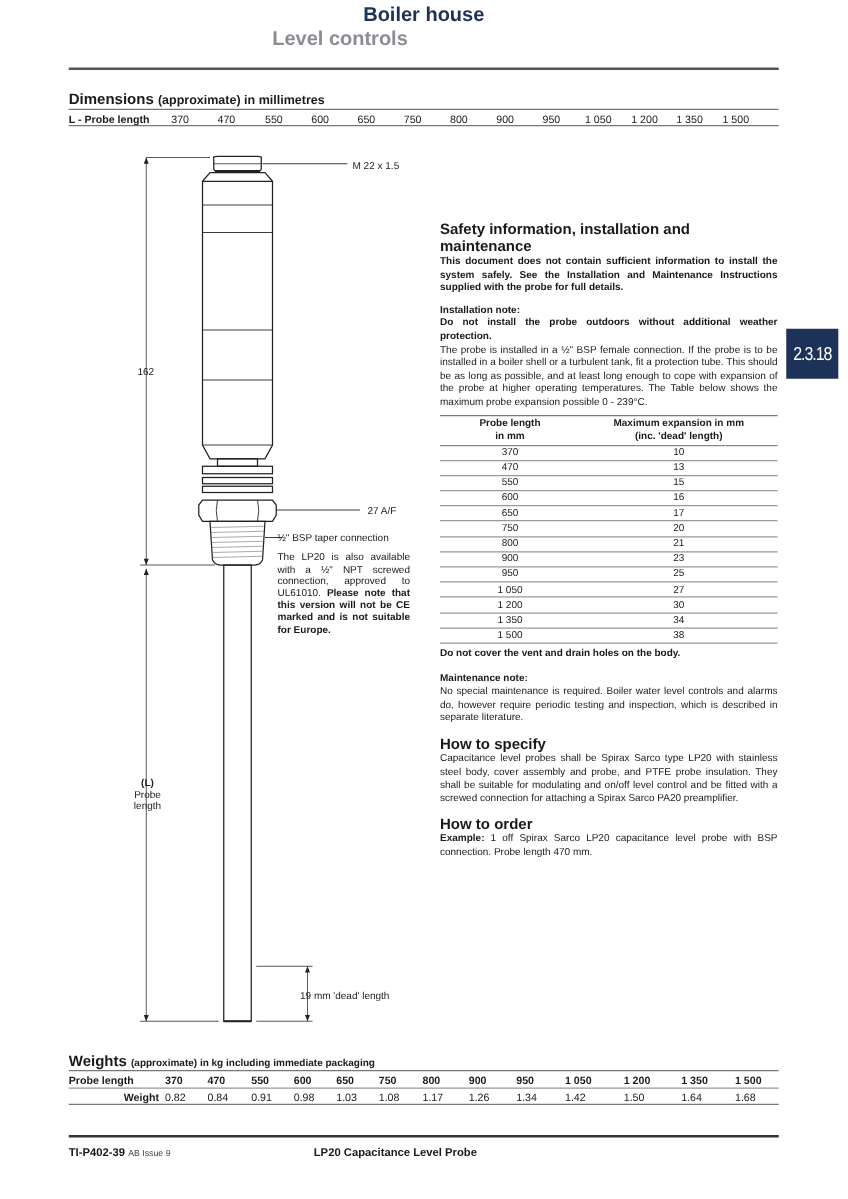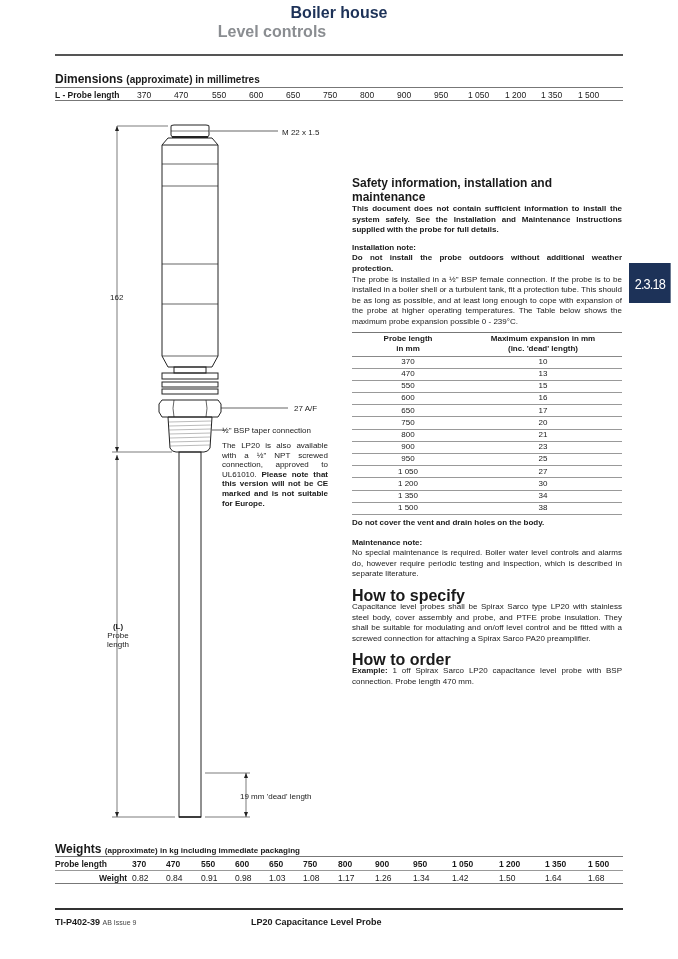--- a/index.html
+++ b/index.html
@@ -15,21 +15,21 @@
   .dim-table { position: absolute; left: 55px; top: 87px; width: 568px; border-top: 1.5px solid #777; border-bottom: 1.5px solid #777; height: 14px; font-size: 8.5px; }
   .dim-table span { position: absolute; top: 2px; }
 
   svg.drawing { position: absolute; left: 0; top: 0; }
   .dlabel { position: absolute; font-size: 8px; color: #222; }
   .lp-note { position: absolute; left: 222px; top: 441px; width: 106px; font-size: 8px; line-height: 9.6px; text-align: justify; }
   .lp-note b { font-weight: bold; }
 
   .right { position: absolute; left: 352px; top: 128px; width: 270px; font-size: 8px; line-height: 10.6px; margin-top: 48px; }
   .right h2 { font-size: 12px; font-weight: bold; line-height: 14px; }
-  .right h3 { font-size: 16px; font-weight: bold; line-height: 13px; margin-top: 9px; }
+  .right h3 { font-size: 12px; font-weight: bold; line-height: 13px; margin-top: 9px; }
   .right p { text-align: justify; }
   .right .bold { font-weight: bold; }
   .right .gap { margin-top: 7px; }
 
   .exp-table { width: 270px; border-collapse: collapse; font-size: 8px; margin-top: 4px; border-top: 1.5px solid #777; }
   .exp-table th { font-weight: bold; text-align: center; line-height: 10px; padding: 1px 0 2px; border-bottom: 1.5px solid #888; }
   .exp-table td { text-align: center; height: 12.2px; border-bottom: 1.2px solid #999; }
   .exp-table td.c1 { width: 112px; }
 
   .tab-badge { position: absolute; left: 629px; top: 263px; width: 49px; height: 40px; background: #1d3258; color: #fff; font-size: 15px; display: flex; align-items: center; justify-content: center; letter-spacing: -1px; transform: scaleX(0.85); transform-origin: left; }

